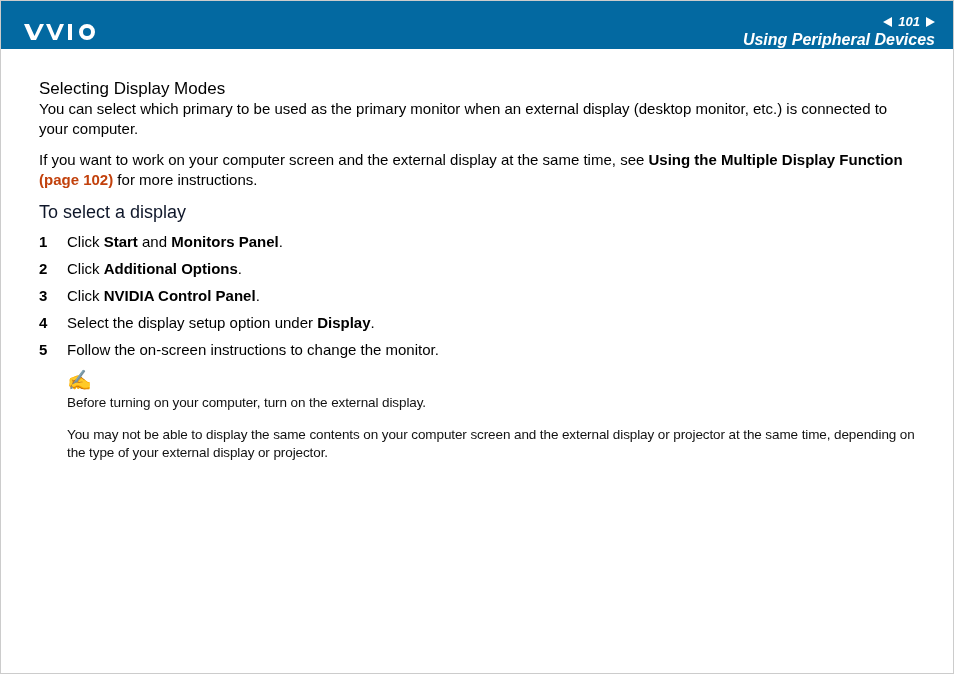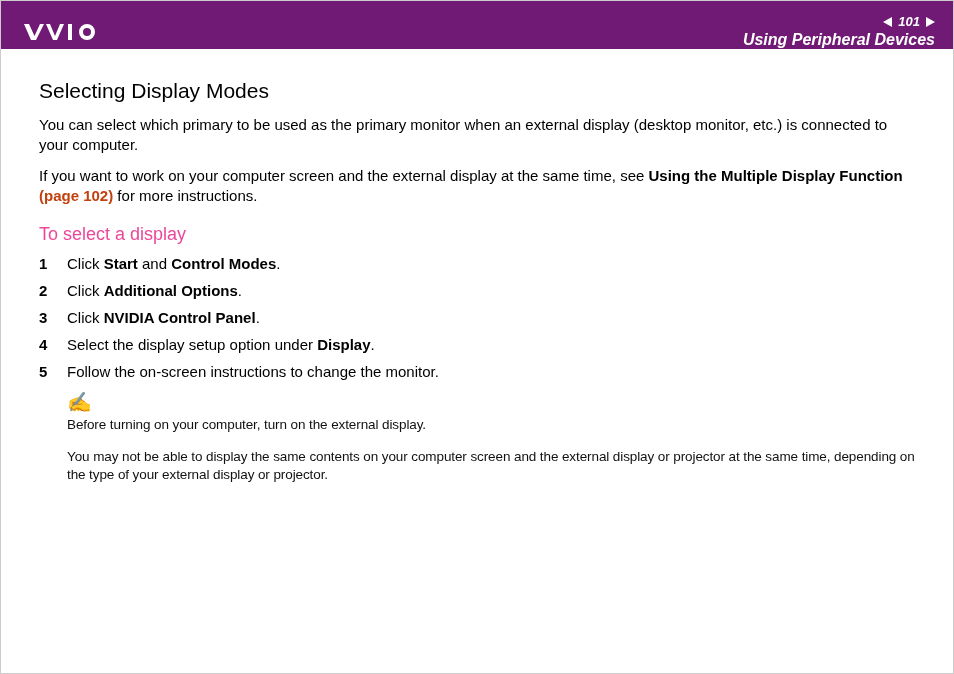--- a/index.html
+++ b/index.html
@@ -1,32 +1,32 @@
 <!DOCTYPE html>
 <html><head>
 <meta charset="utf-8">
 <style>
   * { box-sizing: border-box; margin: 0; padding: 0; }
   html, body { width: 954px; height: 674px; font-family: Arial, Helvetica, sans-serif; background: #fff; color: #000; }
   .page { width: 954px; height: 674px; border: 1px solid #ccc; position: relative; overflow: hidden; }
-  .header { background: #701a75; color: #fff; height: 48px; display: flex; align-items: center; justify-content: space-between; padding: 13px 18px 0 18px; text-align: right; }
+  .header { background: #0369a1; color: #fff; height: 48px; display: flex; align-items: center; justify-content: space-between; padding: 13px 18px 0 18px; text-align: right; }
   .logo { display: flex; align-items: center; }
   .logo svg { height: 18px; }
   .header-right { display: flex; flex-direction: column; align-items: flex-end; justify-content: center; gap: 2px; }
   .page-nav { display: flex; align-items: center; gap: 6px; font-size: 13px; font-style: italic; font-weight: bold; }
   .page-nav .tri { width: 0; height: 0; border-top: 5px solid transparent; border-bottom: 5px solid transparent; }
   .page-nav .tri-left { border-right: 9px solid #fff; }
   .page-nav .tri-right { border-left: 9px solid #fff; }
   .section-name { font-size: 16px; font-weight: bold; font-style: italic; }
   .content { padding: 30px 38px 0 38px; }
-  h1 { font-size: 21px; font-weight: 400; margin-bottom: 12px; }
+  h1 { font-size: 17px; font-weight: 400; }
   .para { font-size: 15px; line-height: 1.35; margin-bottom: 10px; }
   .para .bold { font-weight: bold; }
   .pagelink { color: #c2410c; font-weight: bold; }
-  h2 { font-size: 18px; font-weight: 400; color: #ec4899; margin-top: 18px; margin-bottom: 10px; }
+  h2 { font-size: 18px; font-weight: 400; color: #0f172a; margin-top: 12px; margin-bottom: 10px; }
   .steps { list-style: none; }
   .steps li { display: flex; gap: 14px; font-size: 15px; margin-bottom: 10px; align-items: baseline; }
   .steps .num { font-weight: bold; width: 14px; flex: 0 0 14px; }
   .steps .txt .bold { font-weight: bold; }
   .note-block { margin-left: 28px; margin-top: 10px; }
   .note-icon { color: #3a6fb0; font-size: 20px; margin-bottom: 2px; }
   .note-text { font-family: "Helvetica Neue", Arial, sans-serif; font-size: 13.5px; line-height: 1.35; color: #111; margin-bottom: 14px; font-stretch: condensed; letter-spacing: -0.1px; }
 </style>
 </head>
 <body>
@@ -61,21 +61,21 @@
 
     <p class="para">
       <span>If you want to work on your computer screen and the external display at the same time, see </span><span class="bold">Using the Multiple Display Function </span><a class="pagelink">(page 102)</a><span> for more instructions.</span>
     </p>
 
     <h2>To select a display</h2>
 
     <ol class="steps">
       <li>
         <span class="num">1</span>
-        <span class="txt"><span>Click </span><span class="bold">Start</span><span> and </span><span class="bold">Control Modes</span><span>.</span></span>
+        <span class="txt"><span>Click </span><span class="bold">Start</span><span> and </span><span class="bold">Monitors Panel</span><span>.</span></span>
       </li>
       <li>
         <span class="num">2</span>
         <span class="txt"><span>Click </span><span class="bold">Additional Options</span><span>.</span></span>
       </li>
       <li>
         <span class="num">3</span>
         <span class="txt"><span>Click </span><span class="bold">NVIDIA Control Panel</span><span>.</span></span>
       </li>
       <li>

